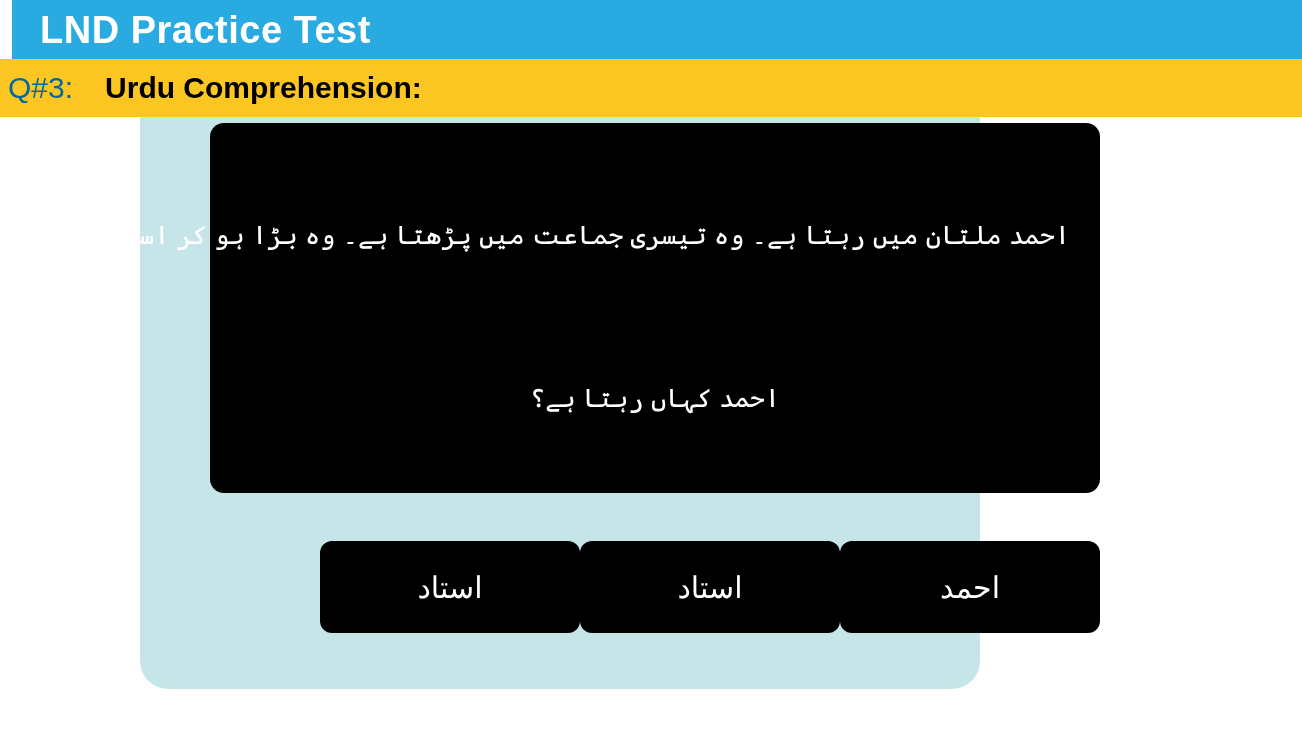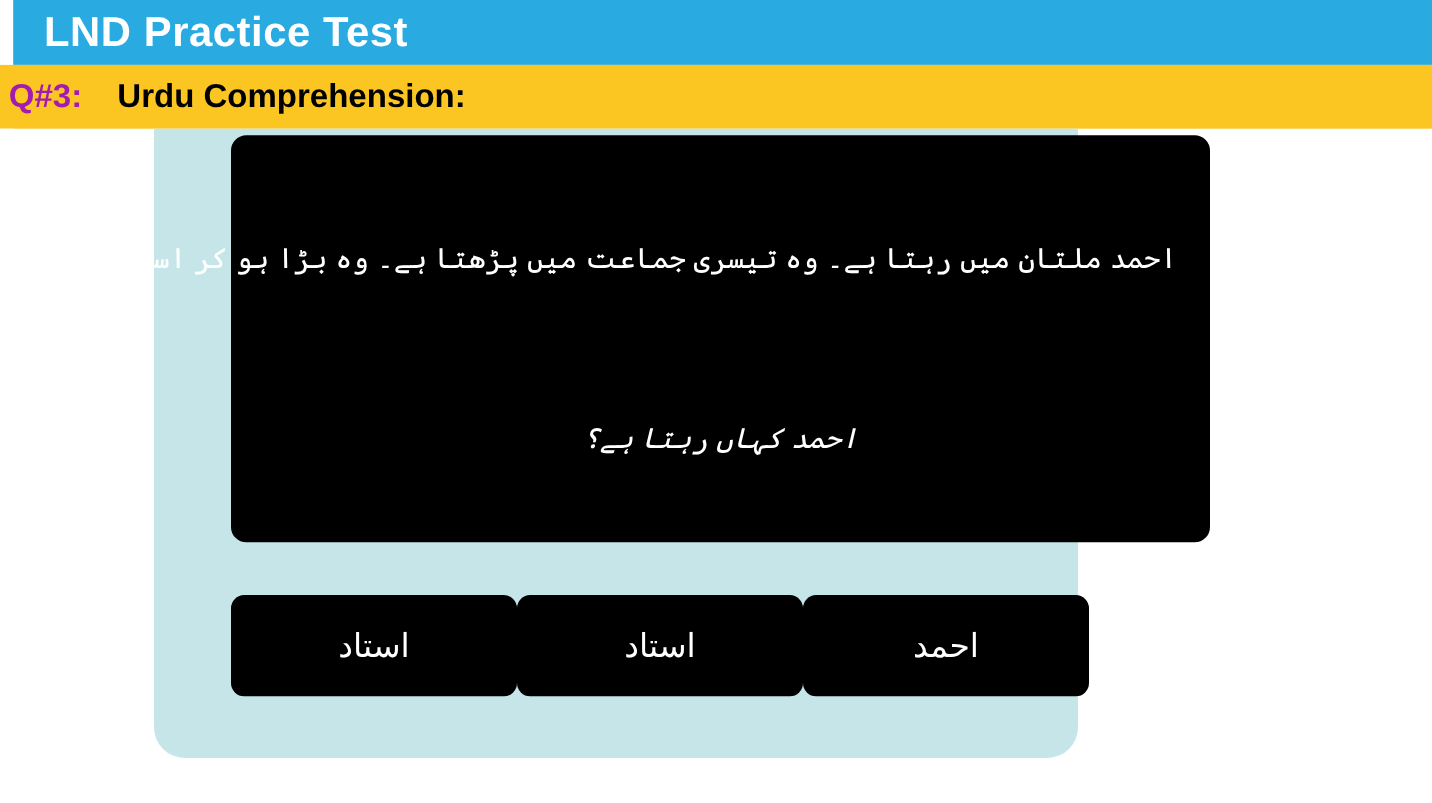--- a/index.html
+++ b/index.html
@@ -50,23 +50,23 @@
     position: absolute;
     left: 0;
     top: 59px;
     width: 1302px;
     height: 58px;
     background: #FBC621;
     display: flex;
     align-items: center;
   }
   .question-bar .q-number {
-    color: #a21caf;
+    color: #0369a1;
     font-size: 30px;
-    font-weight: bold;
+    font-weight: normal;
     margin-left: 8px;
   }
   .question-bar .q-label {
     color: #000000;
     font-size: 30px;
     font-weight: bold;
     margin-left: 32px;
   }
 
   
@@ -114,32 +114,31 @@
     white-space: nowrap;
   }
   .passage-question {
     position: absolute;
     left: 0;
     right: 0;
     top: 255px;
     font-size: 26px;
     line-height: 1.6;
     padding: 0 30px;
-    font-style: italic;
   }
 
   
   .options {
     position: absolute;
     left: 70px;
     top: 424px;
     width: 890px;
     height: 92px;
     display: flex;
-    justify-content: flex-start;
+    justify-content: flex-end;
   }
   .option-btn {
     width: 260px;
     height: 92px;
     background: #000000;
     border: none;
     border-radius: 12px;
     color: #ffffff;
     font-size: 30px;
     font-family: "Liberation Sans", sans-serif;

